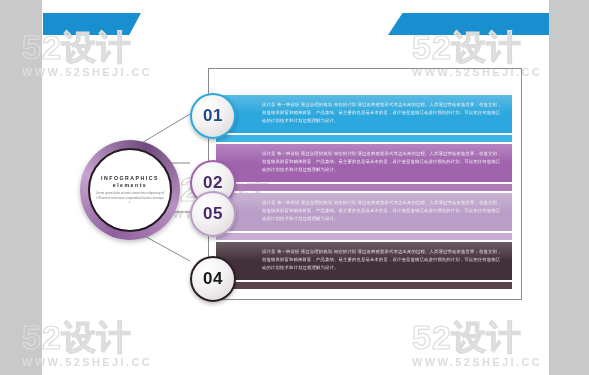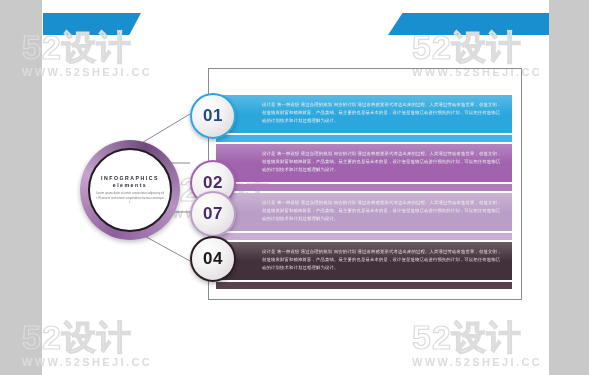--- a/index.html
+++ b/index.html
@@ -59,21 +59,21 @@
 
   
   .badge{position:absolute;width:42px;height:42px;border-radius:50%;
     background:radial-gradient(circle at 34% 28%,#ffffff 0%,#f3f1f2 45%,#d8d4d7 100%);
     display:flex;align-items:center;justify-content:center;
     font-size:17px;font-weight:700;letter-spacing:.5px;
     box-shadow:0 2px 4px rgba(0,0,0,.28);}
   .b1{left:190px;top:93px;border:2.5px solid #2ba7dd;color:#204a87;}
   .b2{left:190px;top:160px;border:2.5px solid #a163ae;color:#4a2a6b;}
   .b3{left:190px;top:191px;border:2.5px solid #bb9ec8;color:#4a2a6b;}
-  .b4{left:190px;top:236px;border:2.5px solid #2c1d24;color:#1b1b1b;}
+  .b4{left:190px;top:256px;border:2.5px solid #2c1d24;color:#1b1b1b;}
 
   
   .conn{position:absolute;left:0;top:0;width:589px;height:375px;
     pointer-events:none;}
 
   
   .emblem{position:absolute;left:80px;top:140px;width:100px;height:100px;
     border-radius:50%;
     background:conic-gradient(from 200deg,#8f5f9c,#c6a4cf,#6f4a7c,#b691c2,#8f5f9c);
     box-shadow:0 2px 5px rgba(0,0,0,.25);
@@ -159,21 +159,21 @@
   <div class="ribbon r4" style="top:242px;width:296px">
     <div class="bar">
       <div class="sheen"></div>
       <div class="txt">设计是 将一种设想 通过合理的规划 周密的计划 通过各种感觉形式考达出来的过程。人类通过劳动改造世界，创造文明，创造物质财富和精神财富，产品兼纳。最主要的也是最基本的是，设计便是造物活动进行预先的计划，可以把任何造物活动的计划技术和计划过程理解为设计。</div>
     </div>
     <div class="fold"></div>
   </div>
 
   <div class="badge b1">01</div>
   <div class="badge b2">02</div>
-  <div class="badge b3">07</div>
+  <div class="badge b3">05</div>
   <div class="badge b4">04</div>
 
   <div class="emblem">
     <div class="inner">
       <div class="t1">INFOGRAPHICS</div>
       <div class="t2">elements</div>
       <div class="t3">Lorem ipsum dolor sit amet consectetur adipiscing elit. Praesent sed ornare suspendisse lacinia consequat.</div>
     </div>
   </div>
 

